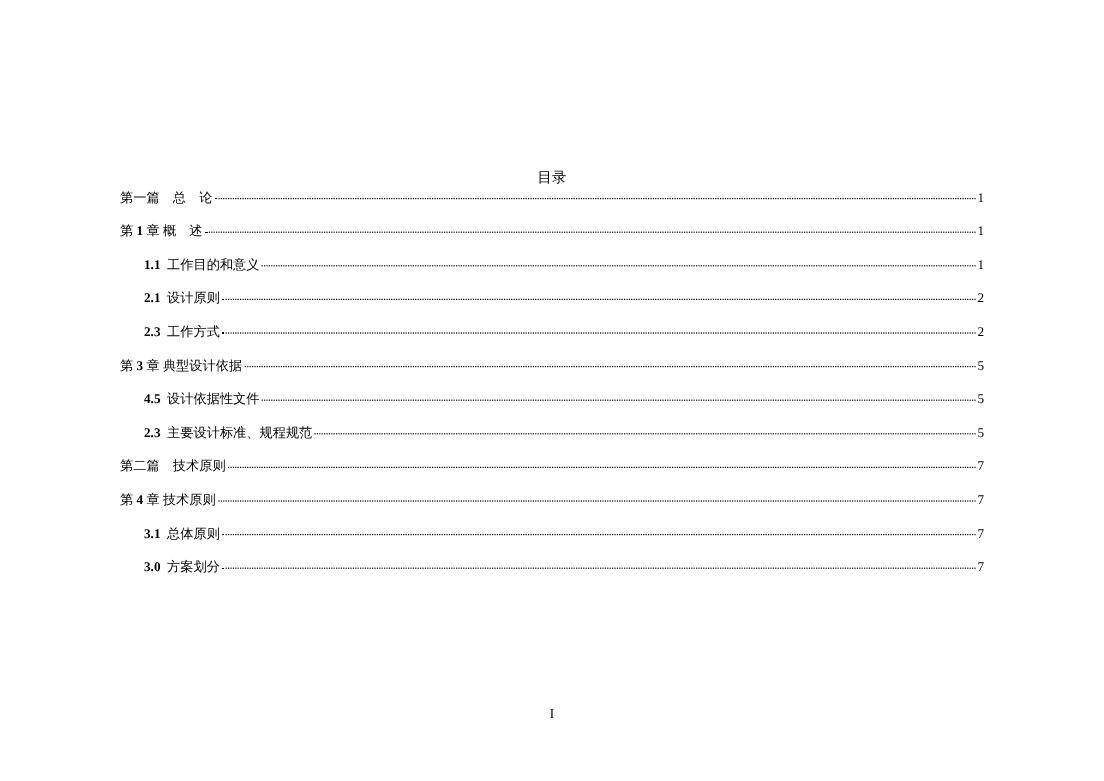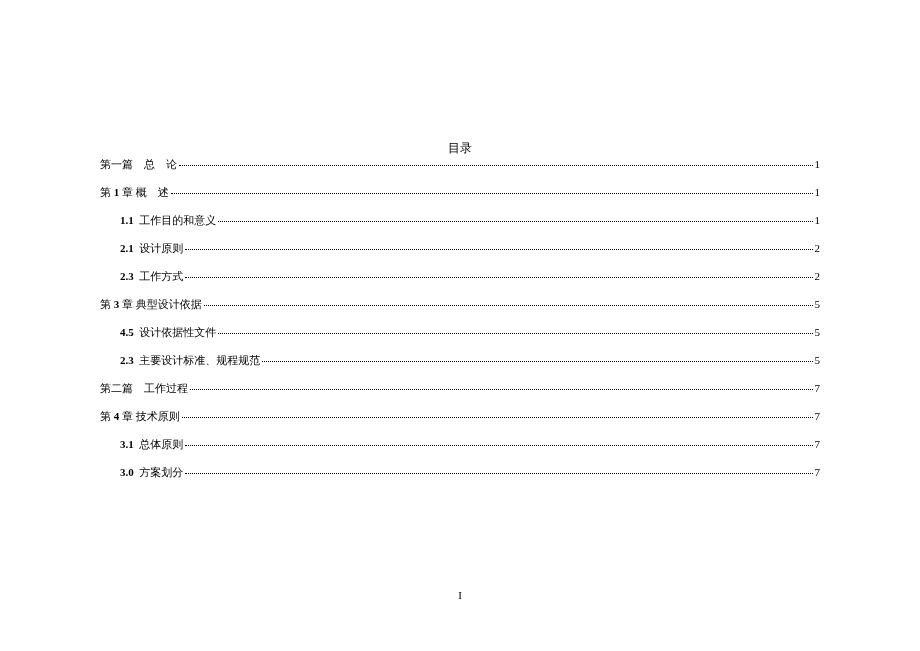--- a/index.html
+++ b/index.html
@@ -110,21 +110,21 @@
         <span class="toc-label"><span class="bold-num">4.5</span> 设计依据性文件</span>
         <span class="toc-dots"></span>
         <span class="toc-page">5</span>
       </div>
       <div class="toc-entry level-2">
         <span class="toc-label"><span class="bold-num">2.3</span> 主要设计标准、规程规范</span>
         <span class="toc-dots"></span>
         <span class="toc-page">5</span>
       </div>
       <div class="toc-entry level-0">
-        <span class="toc-label">第二篇 工作过程</span>
+        <span class="toc-label">第二篇 技术原则</span>
         <span class="toc-dots"></span>
         <span class="toc-page">7</span>
       </div>
       <div class="toc-entry level-1">
         <span class="toc-label">第 <span class="bold-num">4</span> 章 技术原则</span>
         <span class="toc-dots"></span>
         <span class="toc-page">7</span>
       </div>
       <div class="toc-entry level-2">
         <span class="toc-label"><span class="bold-num">3.1</span> 总体原则</span>

